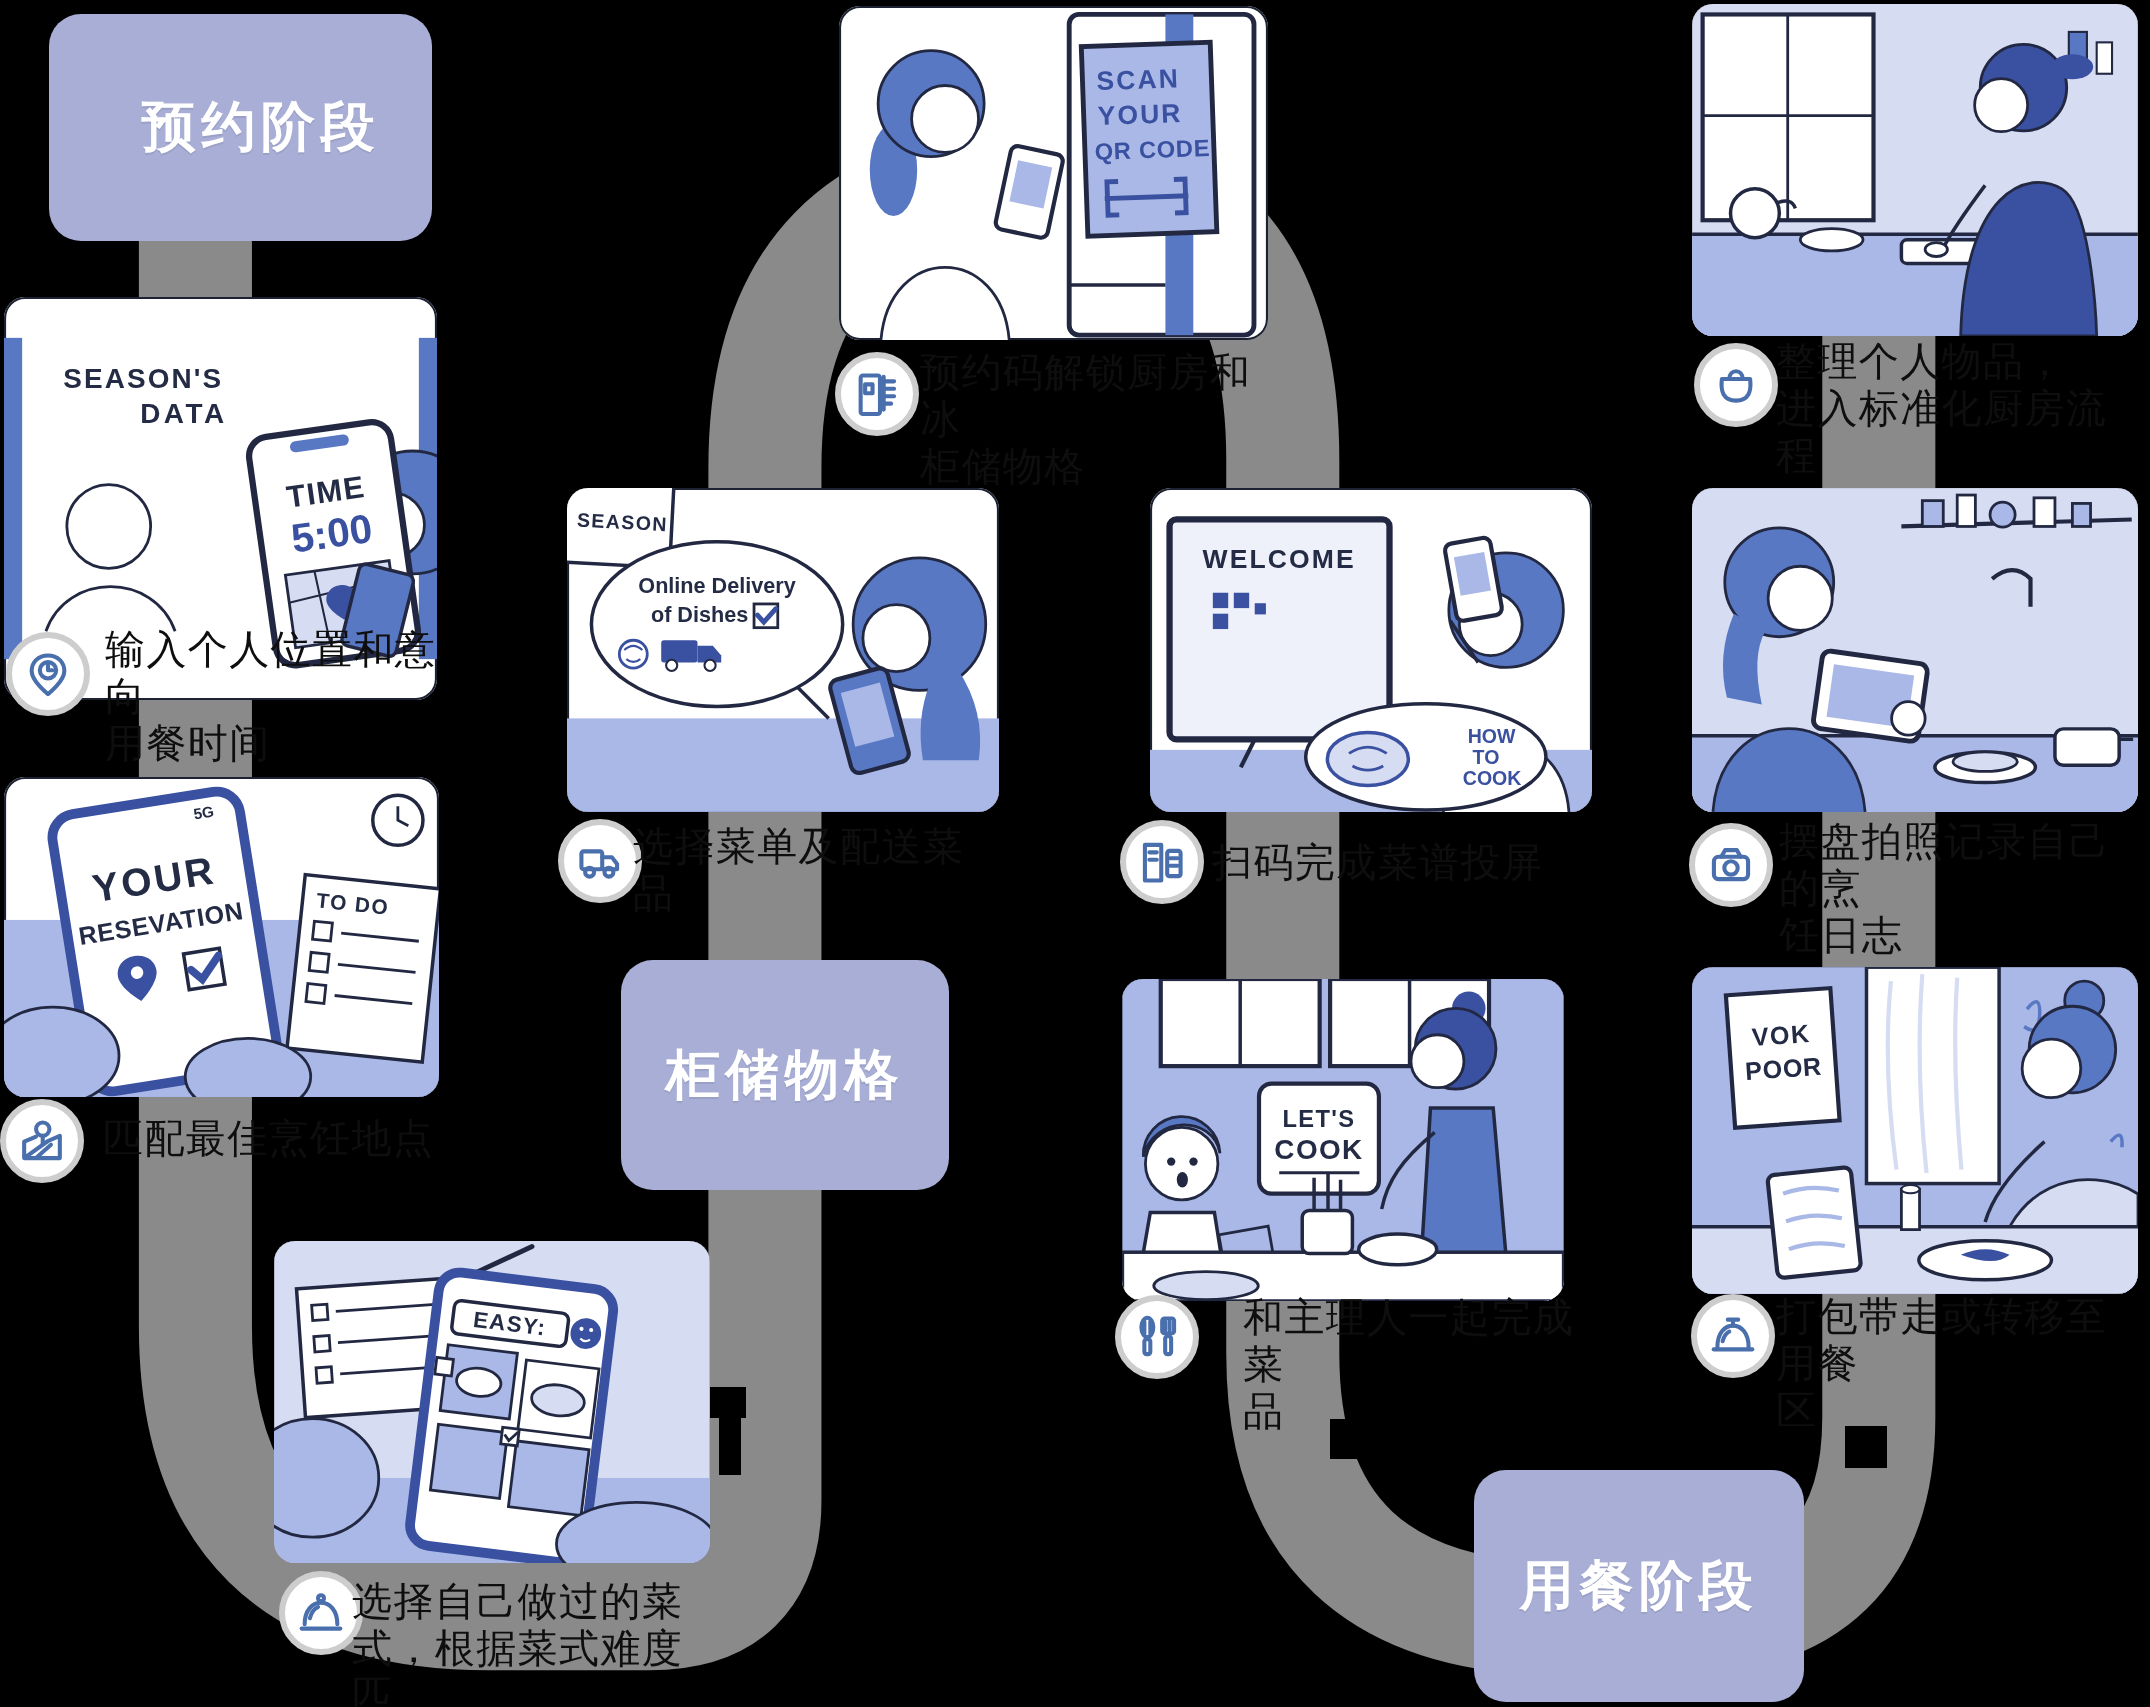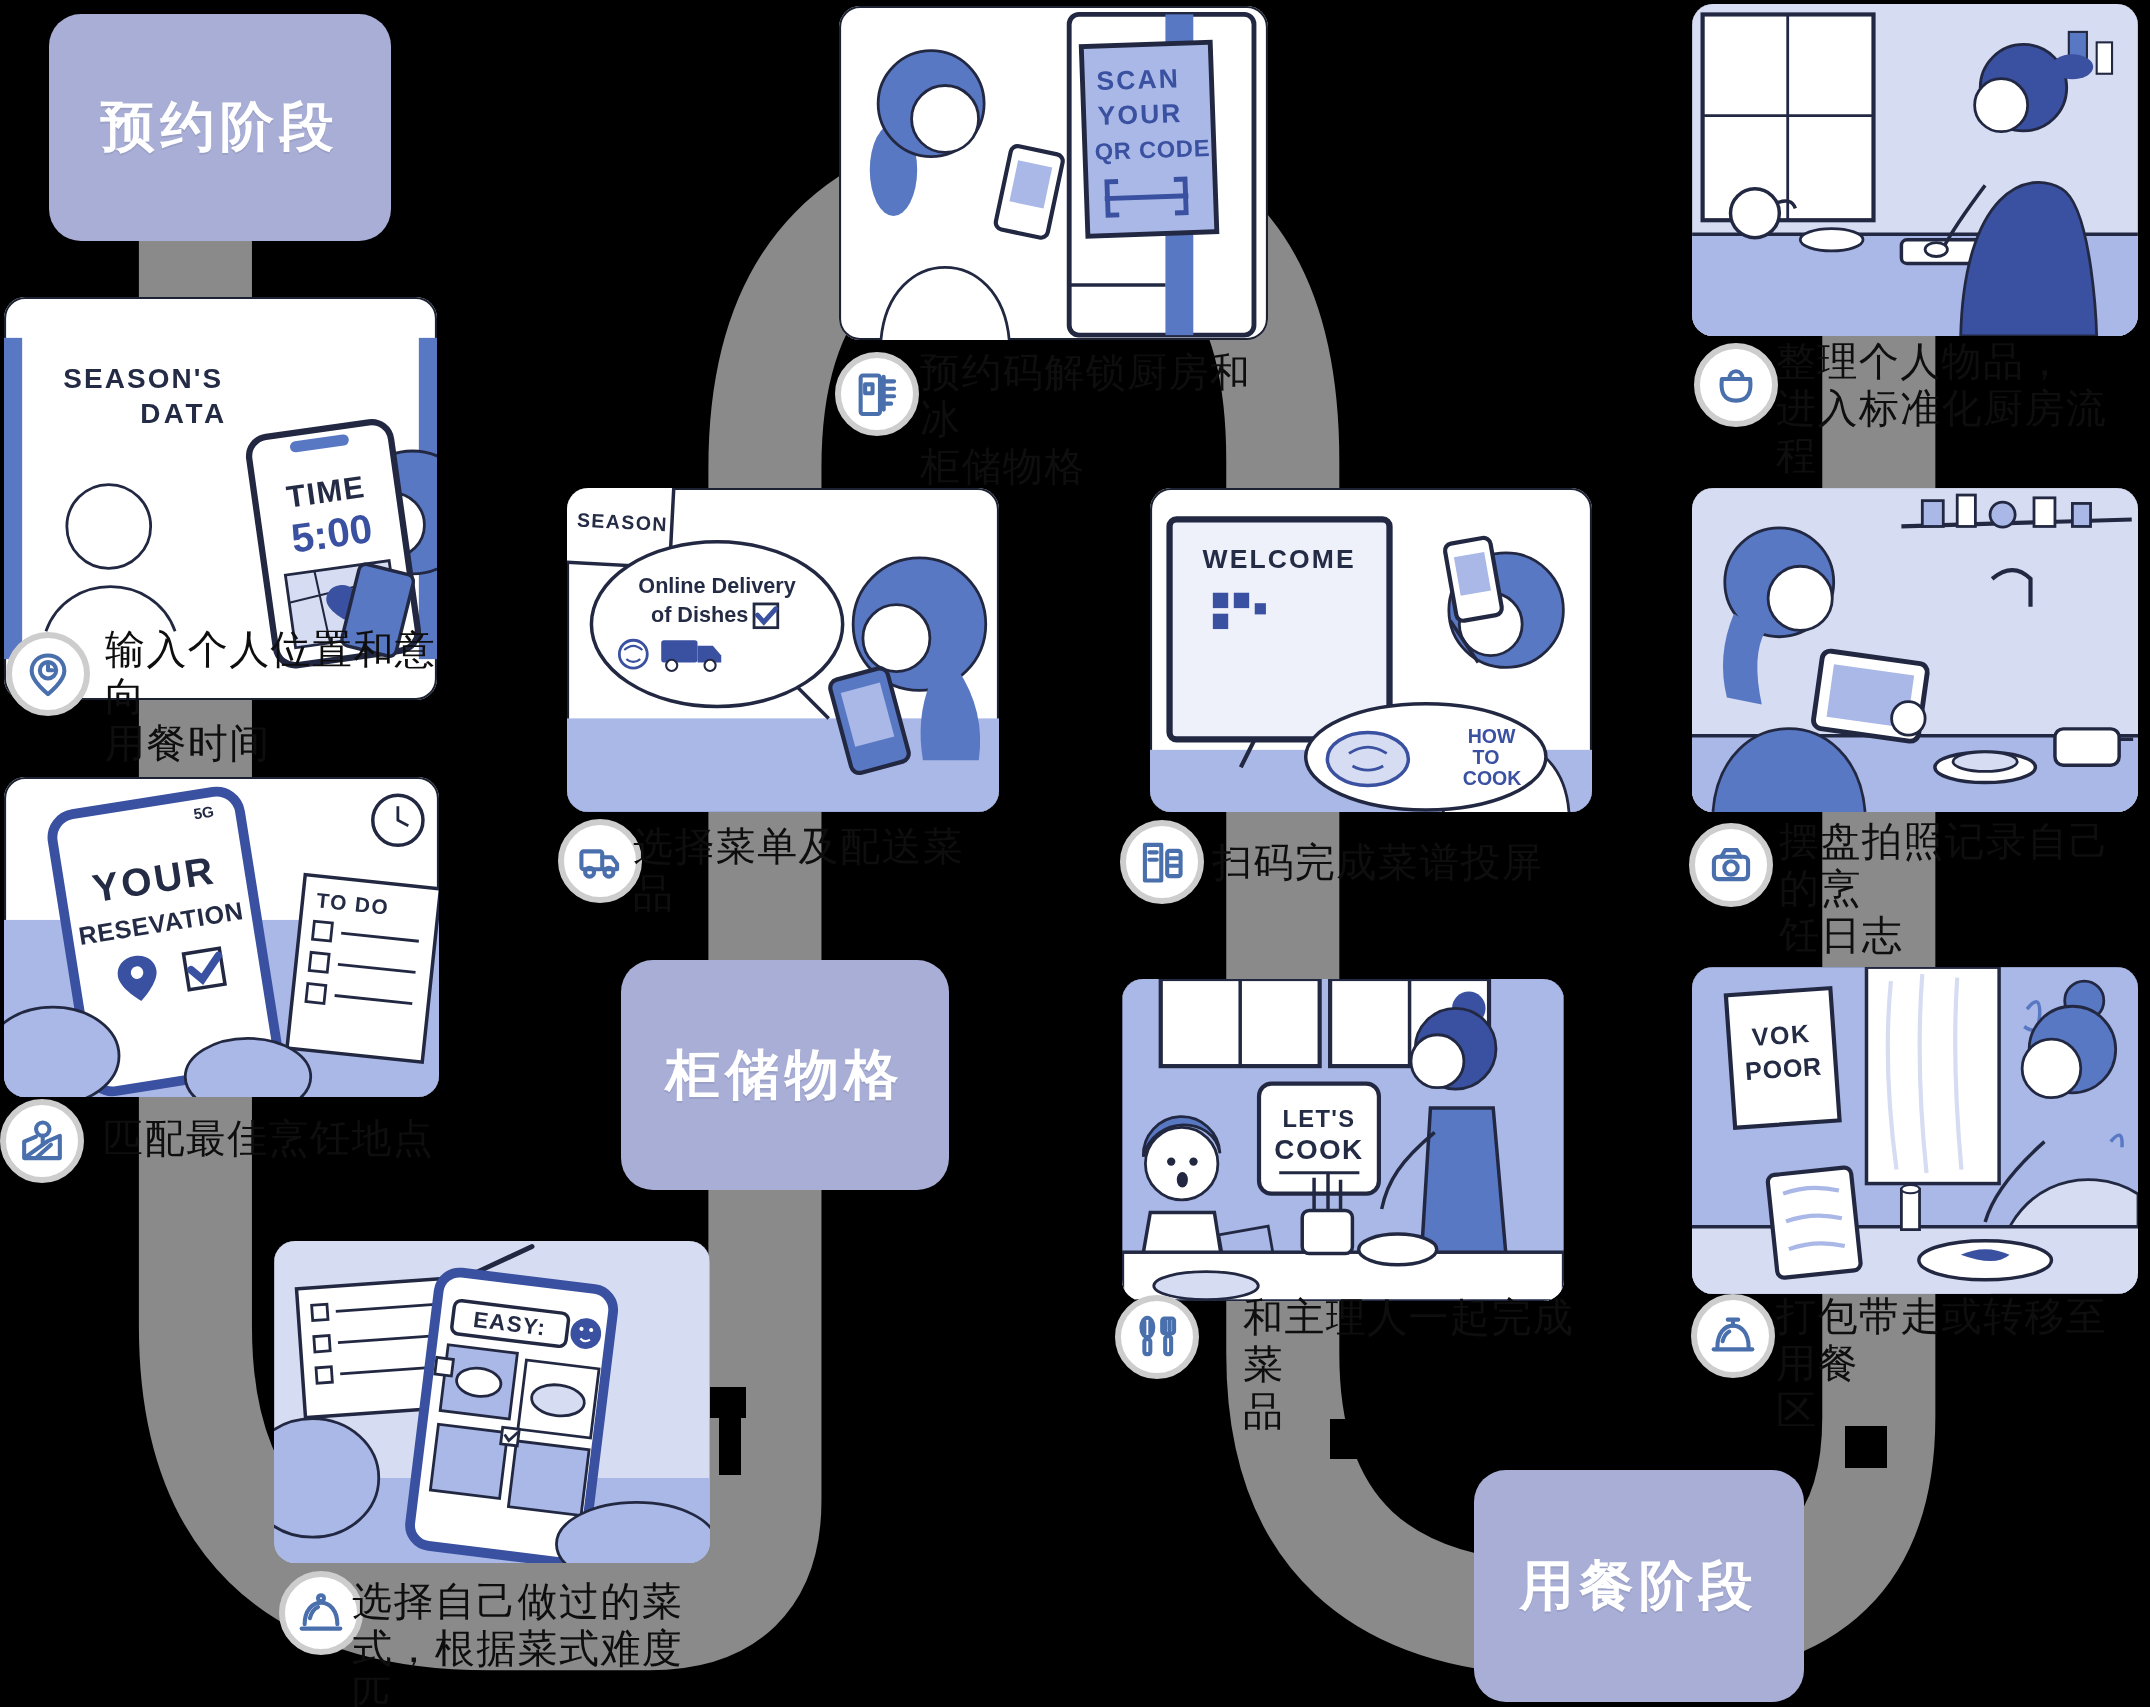--- a/index.html
+++ b/index.html
@@ -38,21 +38,21 @@
   <div class="decor" style="left:1343px;top:139px;width:42px;height:21px;"></div>
   <div class="decor" style="left:1629px;top:250px;width:38px;height:25px;"></div>
   <div class="decor" style="left:701px;top:1387px;width:45px;height:31px;"></div>
   <div class="decor" style="left:719px;top:1418px;width:22px;height:57px;"></div>
   <div class="decor" style="left:338px;top:1485px;width:42px;height:35px;"></div>
   <div class="decor" style="left:1330px;top:1419px;width:61px;height:40px;"></div>
   <div class="decor" style="left:1371px;top:1446px;width:61px;height:40px;"></div>
   <div class="decor" style="left:1411px;top:1472px;width:56px;height:36px;"></div>
   <div class="decor" style="left:1845px;top:1426px;width:42px;height:42px;"></div>
 
-  <div class="phase" style="left:49px;top:14px;width:342px;height:227px;">
+  <div class="phase" style="left:49px;top:14px;width:342px;height:227px;padding-left:41px;">
     <span>预约阶段</span>
   </div>
   <div class="phase" style="left:621px;top:960px;width:328px;height:230px;">
     <span>柜储物格</span>
   </div>
   <div class="phase" style="left:1474px;top:1434px;width:330px;height:232px;margin-top:36px;">
     <span>用餐阶段</span>
   </div>
 
   <div class="panel" style="left:4.2px;top:297px;width:433px;height:403px;">

